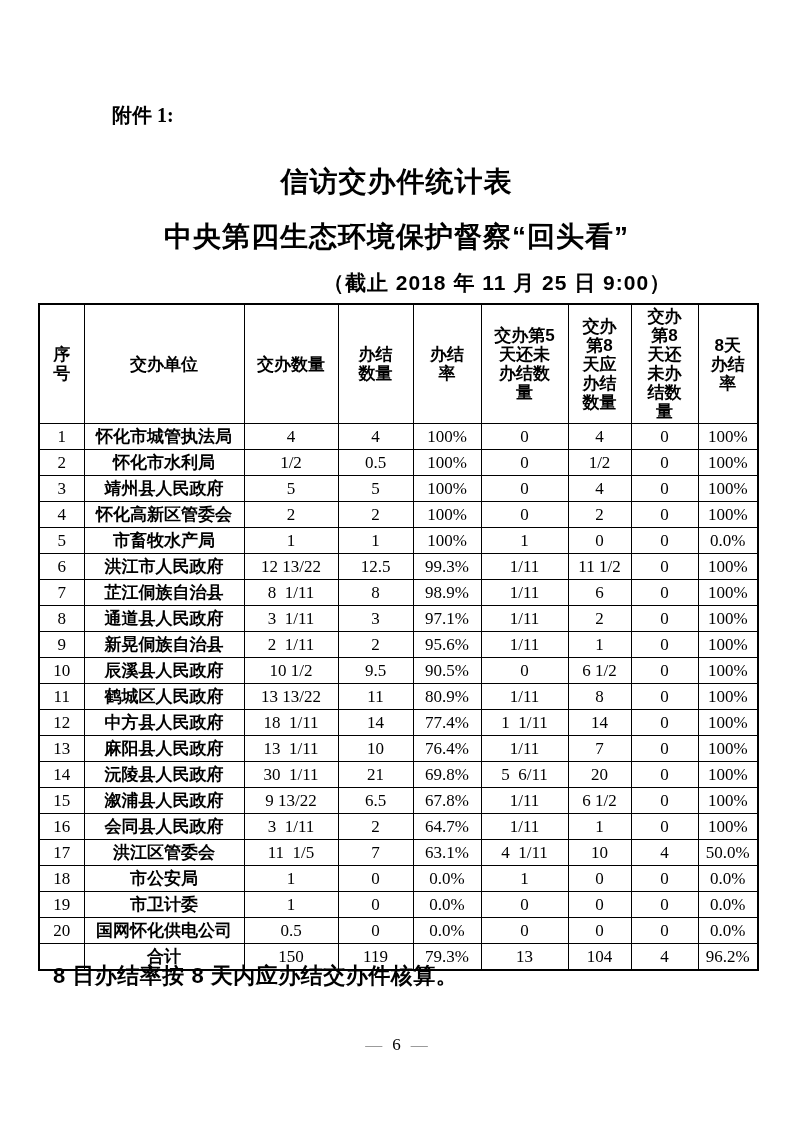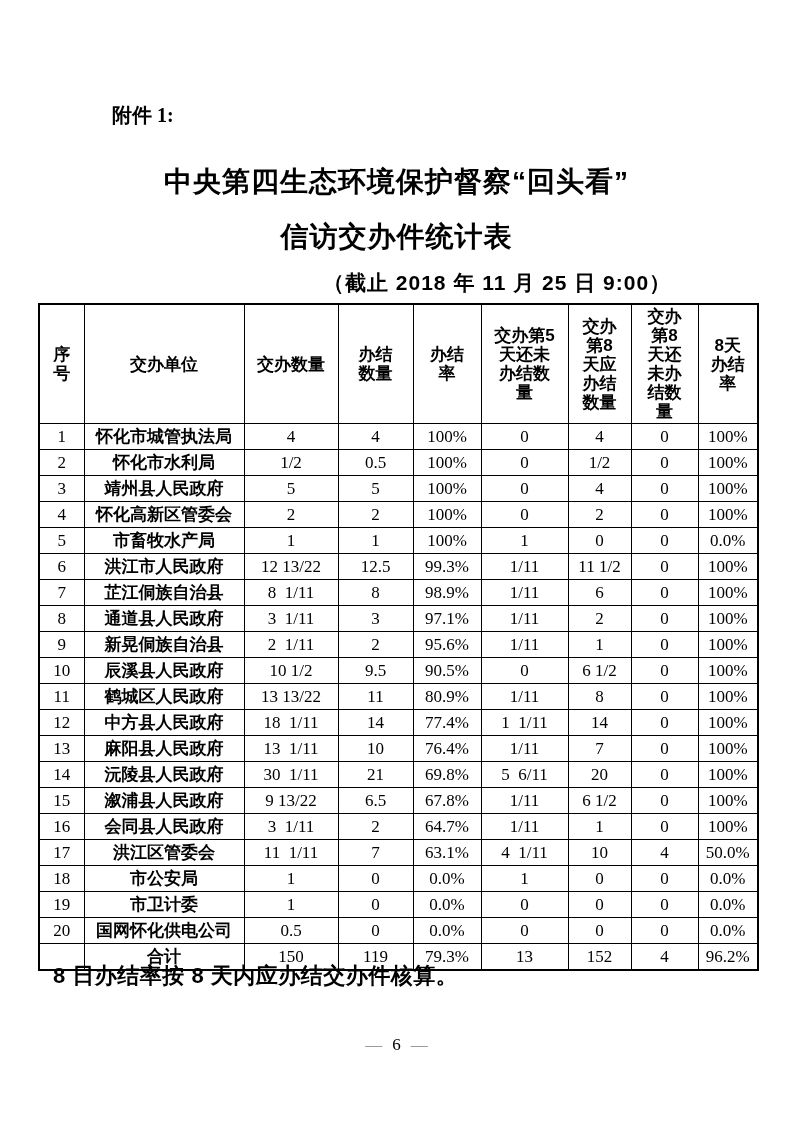--- a/index.html
+++ b/index.html
@@ -77,22 +77,22 @@
   .page-number .dash{color:#8a8a8a;margin:0 10px;}
 </style>
 </head>
 <body>
 
 <div class="page">
 
   <div class="attachment-label">附件 1:</div>
 
   <div class="doc-title">
+    <div>信访交办件统计表</div>
     <div>中央第四生态环境保护督察“回头看”</div>
-    <div>信访交办件统计表</div>
   </div>
 
   <div class="date-line">（截止 2018 年 11 月 25 日 9:00）</div>
 
   <table class="stat-table">
     <colgroup>
       <col style="width:45px">
       <col style="width:160px">
       <col style="width:94px">
       <col style="width:75px">
@@ -305,21 +305,21 @@
           <td class="c3">2</td>
           <td class="c4">64.7%</td>
           <td class="c5">1/11</td>
           <td class="c6">1</td>
           <td class="c7">0</td>
           <td class="c8">100%</td>
         </tr>
         <tr>
           <td class="c0">17</td>
           <td class="c1">洪江区管委会</td>
-          <td class="c2">11  1/11</td>
+          <td class="c2">11  1/5</td>
           <td class="c3">7</td>
           <td class="c4">63.1%</td>
           <td class="c5">4  1/11</td>
           <td class="c6">10</td>
           <td class="c7">4</td>
           <td class="c8">50.0%</td>
         </tr>
         <tr>
           <td class="c0">18</td>
           <td class="c1">市公安局</td>
@@ -353,21 +353,21 @@
           <td class="c7">0</td>
           <td class="c8">0.0%</td>
         </tr>
         <tr>
           <td class="c0"></td>
           <td class="c1">合计</td>
           <td class="c2">150</td>
           <td class="c3">119</td>
           <td class="c4">79.3%</td>
           <td class="c5">13</td>
-          <td class="c6">152</td>
+          <td class="c6">104</td>
           <td class="c7">4</td>
           <td class="c8">96.2%</td>
         </tr>
       </tbody>
   </table>
 
   <div class="footnote">8 日办结率按 8 天内应办结交办件核算。</div>
 
   <div class="page-number">
     <span class="dash">—</span><span>6</span><span class="dash">—</span>

